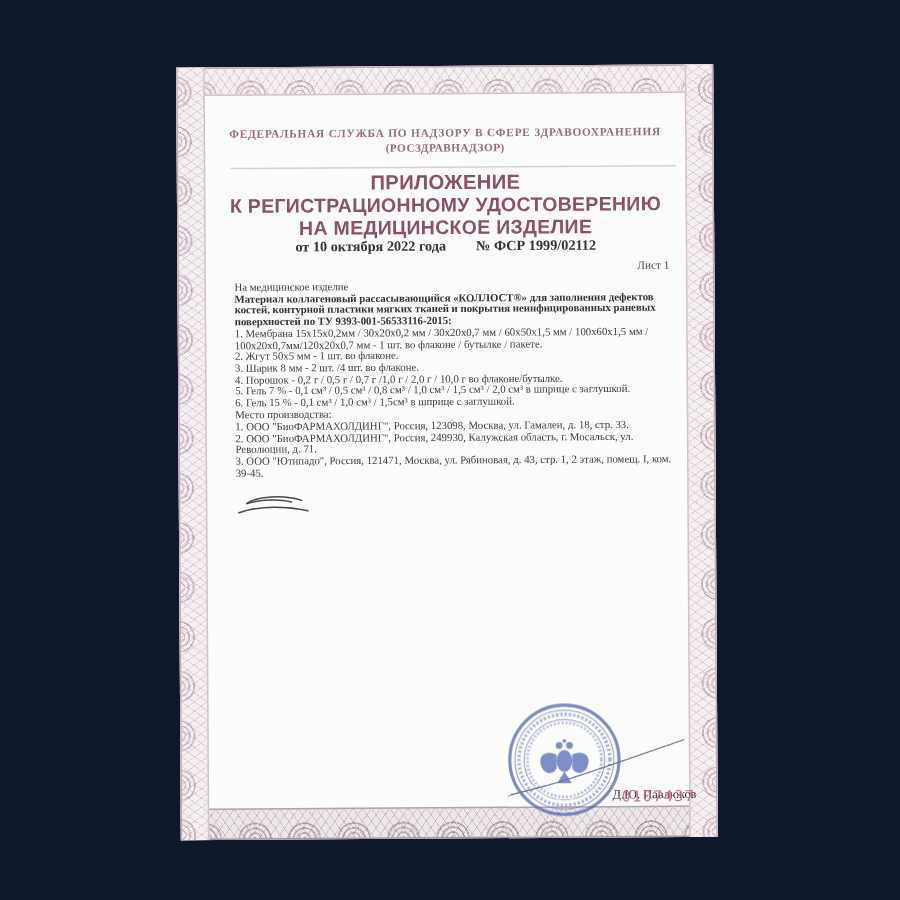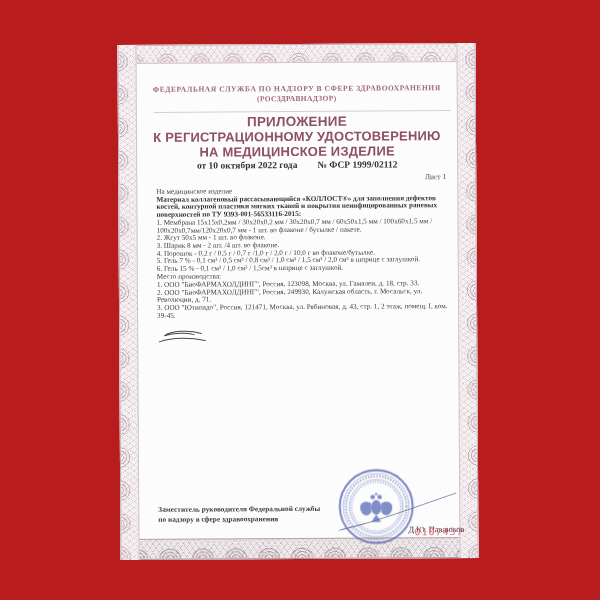--- a/index.html
+++ b/index.html
@@ -3,21 +3,21 @@
 <meta charset="utf-8">
 <style>
   html,body { margin:0; padding:0; }
   body {
     width:600px; height:600px;
     background:#ffffff;
     font-family:"Liberation Serif", serif;
     position:relative;
     overflow:hidden;
   }
-  .scan { position:absolute; inset:0; background:#b91c1c; }
+  .scan { position:absolute; inset:0; background:#0f172a; }
 
   
   .doc {
     position:absolute; left:119px; top:44px; width:358px; height:515px;
     background:#fdfcfc;
     transform:rotate(-0.35deg);
   }
 
   .strip { position:absolute; background-color:#f6eff2; }
   .strip.h { left:0; width:100%; height:17px; background-repeat:repeat-x;
@@ -151,24 +151,20 @@
       <p>1. ООО "БиоФАРМАХОЛДИНГ", Россия, 123098, Москва, ул. Гамалеи, д. 18, стр. 33.</p>
       <p>2. ООО "БиоФАРМАХОЛДИНГ", Россия, 249930, Калужская область, г. Мосальск, ул. Революции, д. 71.</p>
       <p>3. ООО "Ютипадо", Россия, 121471, Москва, ул. Рябиновая, д. 43, стр. 1, 2 этаж, помещ. I, ком. 39-45.</p>
     </div>
 
     <svg class="squiggle" viewBox="0 0 54 20">
       <path d="M46 5 C34 1 16 2 9 7 C19 4 32 4 39 6" fill="none" stroke="#4a4750" stroke-width="1" stroke-linecap="round"></path>
       <path d="M4 13 C18 8 37 9 50 12" fill="none" stroke="#4a4750" stroke-width="1" stroke-linecap="round"></path>
     </svg>
 
-    <div class="signerTitle">
-      <div>Заместитель руководителя Федеральной службы</div>
-      <div>по надзору в сфере здравоохранения</div>
-    </div>
     <div class="signerName">Д.Ю. Павлюков</div>
     <div class="serial">0107437</div>
 
     <svg class="seal" viewBox="0 0 90 90">
       <defs>
         <filter id="blur1">
             <feGaussianBlur stdDeviation="0.35"></feGaussianBlur>
           </filter>
       </defs>
       <g filter="url(#blur1)" stroke="#4f63b2" fill="none">

